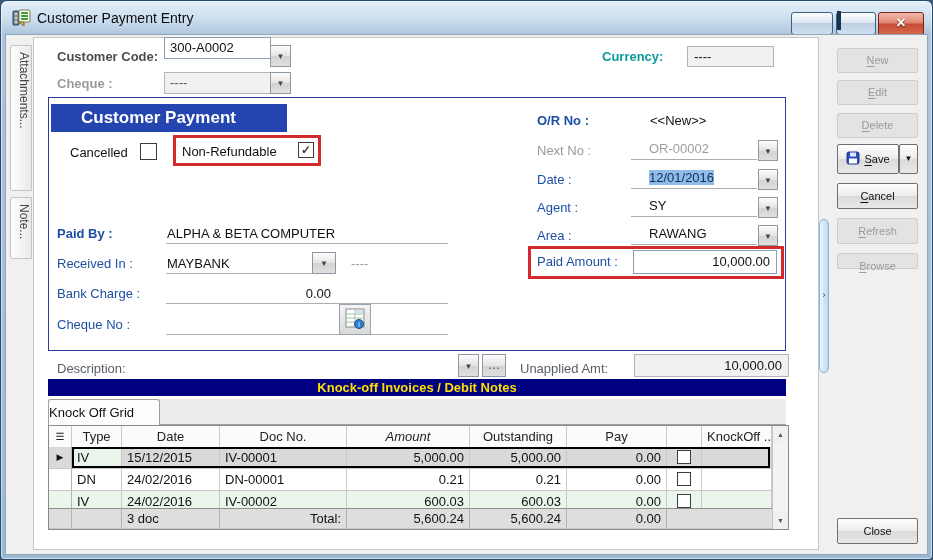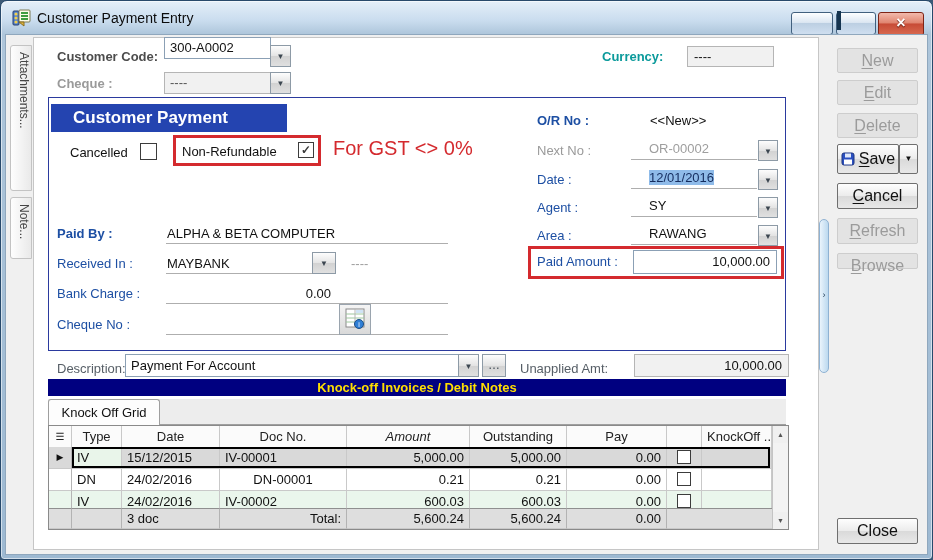--- a/index.html
+++ b/index.html
@@ -30,45 +30,45 @@
   .lbl-gray{color:#9a9a9a}
   .lbl-dark{color:#4c4c4c;font-weight:bold}
   .lbl-teal{color:var(--currency-teal);font-weight:bold}
   .field-box{background:#fff;border:1px solid #8ba0b5;box-sizing:border-box}
   .field-gray{background:#f1f1f1;border:1px solid #b5b5b5;box-sizing:border-box}
   .dd{background:linear-gradient(180deg,#fdfdfd,#e4e4e4 50%,#d2d2d2 52%,#e0e0e0);border:1px solid #8d9aa6;
       box-sizing:border-box;text-align:center;color:#3c4650;font-size:8px;line-height:20px;cursor:default}
   .underline{border-bottom:1px solid #aeaeae}
   .cb{background:#fff;border:1px solid #3c3c3c;box-sizing:border-box;text-align:center;font-size:12px;line-height:14px;font-weight:bold;color:#3a3a3a}
   .red-rect{border:3px solid var(--annotation-red);box-sizing:border-box}
-  .banner{background:var(--banner-blue);color:#fff;font-weight:bold;font-size:17px;line-height:28px;padding-left:22px;box-sizing:border-box}
+  .banner{background:var(--banner-blue);color:#fff;font-weight:bold;font-size:17px;line-height:28px;padding-left:30px;box-sizing:border-box}
   .group-box{border:1px solid #2b3a9e;box-sizing:border-box}
   .gst{color:var(--annotation-red);font-size:20px}
   .ko-banner{background:var(--knockoff-navy);color:var(--knockoff-yellow);font-weight:bold;text-align:center;line-height:17px;font-size:13px}
   .tab-active{background:#fdfdfd;border:1px solid #9f9f9f;border-bottom:none;border-radius:3px 3px 0 0;
-              text-align:center;line-height:25px;box-sizing:border-box}
+              line-height:25px;box-sizing:border-box}
   .tab-strip{border-bottom:1px solid #9f9f9f;background:#ededed;box-sizing:border-box}
   
   .grid{left:47px;top:424px;width:741px;height:105px;border:1px solid #8a8a8a;background:#fff;overflow:hidden;box-sizing:border-box}
   .gcell{position:absolute;box-sizing:border-box;border-right:1px solid #c9c9c9;border-bottom:1px solid #c9c9c9;
          height:22px;line-height:21px;padding:0 5px;overflow:hidden;white-space:nowrap}
   .ghead{background:#fbfbfb;border-bottom:1px solid #9d9d9d;text-align:center;color:#222}
   .grid-row{position:absolute;left:0;width:723px;height:22px}
   .grid-row .gcell{background:#fff}
   .grid-row.even .gcell{background:#eaf6ec}
   .grid-row.sel .gcell{background:#d9d9d9}
   .grid-row.sel .gcell.c-type{background:#e9f5ea}
   .grid-row.sel .sel-outline{position:absolute;left:23px;top:0;width:698px;height:21px;border:2px solid #000;pointer-events:none;box-sizing:border-box}
   .ind-cell{background:#f0f0f0;border-right:1px solid #b5b5b5;border-bottom:1px solid #c9c9c9;text-align:center;padding:0}
   .gfoot{background:#dedede;border-top:1px solid #8f8f8f;border-right:1px solid #b3b3b3;line-height:20px;height:21px}
   .row-cb{position:absolute;top:3px;left:10px;width:14px;height:14px}
   .vscroll{position:absolute;right:0;top:0;width:16px;height:103px;background:#f3f3f3;border-left:1px solid #c4c4c4;box-sizing:border-box}
   .sbtn{position:absolute;left:0;width:15px;height:17px;background:#f0f0f0;text-align:center;font-size:7px;color:#555;line-height:17px}
   
-  .abtn{position:absolute;box-sizing:border-box;text-align:center;font-size:16px;border-radius:2px}
+  .abtn{position:absolute;box-sizing:border-box;text-align:center;font-size:11px;border-radius:2px}
   .abtn.disabled{background:#e3e3e3;border:1px solid #cdcdcd;color:#9b9b9b}
   .abtn.enabled{background:linear-gradient(180deg,#fefefe,#ececec 48%,#dadada 52%,#e8e8e8);border:1px solid #6f6f6f;color:#111}
   .splitter{left:818px;top:218px;width:10px;height:154px;border:1px solid #8fb2d3;border-radius:5px;
             background:linear-gradient(90deg,#eaf4fc,#bcd9ef);box-sizing:border-box;text-align:center;
             font-size:9px;color:#1d3a55;line-height:150px}
   u{text-underline-offset:2px}
 </style>
 </head>
 <body>
 
@@ -118,21 +118,20 @@
 
   <div class="abs banner" style="left:50px;top:103px;width:236px;height:28px">Customer Payment</div>
 
   <span class="abs lbl" style="left:69px;top:144px">Cancelled</span>
   <span class="abs cb" style="left:139px;top:142px;width:17px;height:17px"></span>
 
   <div class="abs red-rect" style="left:172px;top:134px;width:148px;height:31px"></div>
   <span class="abs lbl" style="left:181px;top:143px">Non-Refundable</span>
   <span class="abs cb" style="left:297px;top:141px;width:16px;height:16px">✓</span>
 
-  <span class="abs gst" style="left:332px;top:136px">For GST &lt;&gt; 0%</span>
 
   <span class="abs lbl lbl-blue lbl-bold" style="left:536px;top:112px">O/R No :</span>
   <span class="abs" style="left:649px;top:112px">&lt;&lt;New&gt;&gt;</span>
 
   <span class="abs lbl lbl-gray" style="left:536px;top:142px">Next No :</span>
   <span class="abs underline" style="left:630px;top:139px;width:126px;height:20px;line-height:18px;padding-left:18px;color:#9e9e9e;box-sizing:border-box">OR-00002</span>
   <span class="abs dd" style="left:757px;top:139px;width:20px;height:21px;line-height:21px">▼</span>
 
   <span class="abs lbl lbl-blue" style="left:536px;top:171px">Date :</span>
   <span class="abs underline" style="left:630px;top:168px;width:126px;height:20px;padding-left:18px;box-sizing:border-box"><span style="background:var(--selection-blue);color:#142c5e;line-height:18px">12/01/2016</span></span>
@@ -172,21 +171,20 @@
         <line x1="2" y1="10" x2="20" y2="10" stroke="#9ec79e"></line>
         <line x1="2" y1="14" x2="20" y2="14" stroke="#9ec79e"></line>
       <line x1="11" y1="1" x2="11" y2="19" stroke="#b5b5b5"></line>
       <rect x="12" y="2" width="7" height="3" fill="#cfe3f5"></rect>
       <circle cx="15" cy="16" r="4.5" fill="#2f7fd6" stroke="#1c4f86"></circle>
       <text x="15" y="19" font-size="7" fill="#fff" text-anchor="middle" font-family="Liberation Sans, sans-serif">i</text>
     </svg>
   </span>
 
   <span class="abs lbl" style="left:56px;top:360px;color:#565e66">Description:</span>
-  <span class="abs field-box" style="left:124px;top:353px;width:334px;height:23px;line-height:21px;padding-left:5px">Payment For Account</span>
   <span class="abs dd" style="left:457px;top:353px;width:21px;height:23px;line-height:23px">▼</span>
   <span class="abs dd" style="left:481px;top:353px;width:24px;height:23px;line-height:21px;font-size:12px">…</span>
   <span class="abs lbl" style="left:519px;top:360px;color:#565e66">Unapplied Amt:</span>
   <span class="abs field-gray" style="left:633px;top:353px;width:155px;height:23px;line-height:21px;text-align:right;padding-right:6px">10,000.00</span>
 
   <div class="abs ko-banner" style="left:47px;top:378px;width:738px;height:17px">Knock-off Invoices / Debit Notes</div>
   <div class="abs tab-strip" style="left:47px;top:398px;width:738px;height:26px"></div>
   <div class="abs tab-active" style="left:47px;top:398px;width:112px;height:26px">Knock Off Grid</div>
 
   <div class="abs grid">
@@ -213,21 +211,21 @@
           <span class="gcell c-check" style="left: 618px; width: 35px; text-align: center;">
             <span class="cb row-cb"></span>
           </span>
           <span class="gcell c-blank" style="left: 653px; width: 70px; text-align: left;"></span>
           <span class="sel-outline"></span>
         </div>
         <div class="grid-row" style="top: 43px;">
           <span class="gcell ind-cell" style="left: 0px; width: 23px; font-size: 9px;"></span>
           <span class="gcell c-type" style="left: 23px; width: 50px; text-align: left;">DN</span>
           <span class="gcell c-date" style="left: 73px; width: 98px; text-align: left;">24/02/2016</span>
-          <span class="gcell c-doc_no" style="left: 171px; width: 127px; text-align: center;">DN-00001</span>
+          <span class="gcell c-doc_no" style="left: 171px; width: 127px; text-align: left;">DN-00001</span>
           <span class="gcell c-amount" style="left: 298px; width: 123px; text-align: right;">0.21</span>
           <span class="gcell c-outstanding" style="left: 421px; width: 97px; text-align: right;">0.21</span>
           <span class="gcell c-pay" style="left: 518px; width: 100px; text-align: right;">0.00</span>
           <span class="gcell c-check" style="left: 618px; width: 35px; text-align: center;">
             <span class="cb row-cb"></span>
           </span>
           <span class="gcell c-blank" style="left: 653px; width: 70px; text-align: left;"></span>
         </div>
         <div class="grid-row even" style="top: 65px;">
           <span class="gcell ind-cell" style="left: 0px; width: 23px; font-size: 9px;"></span>

